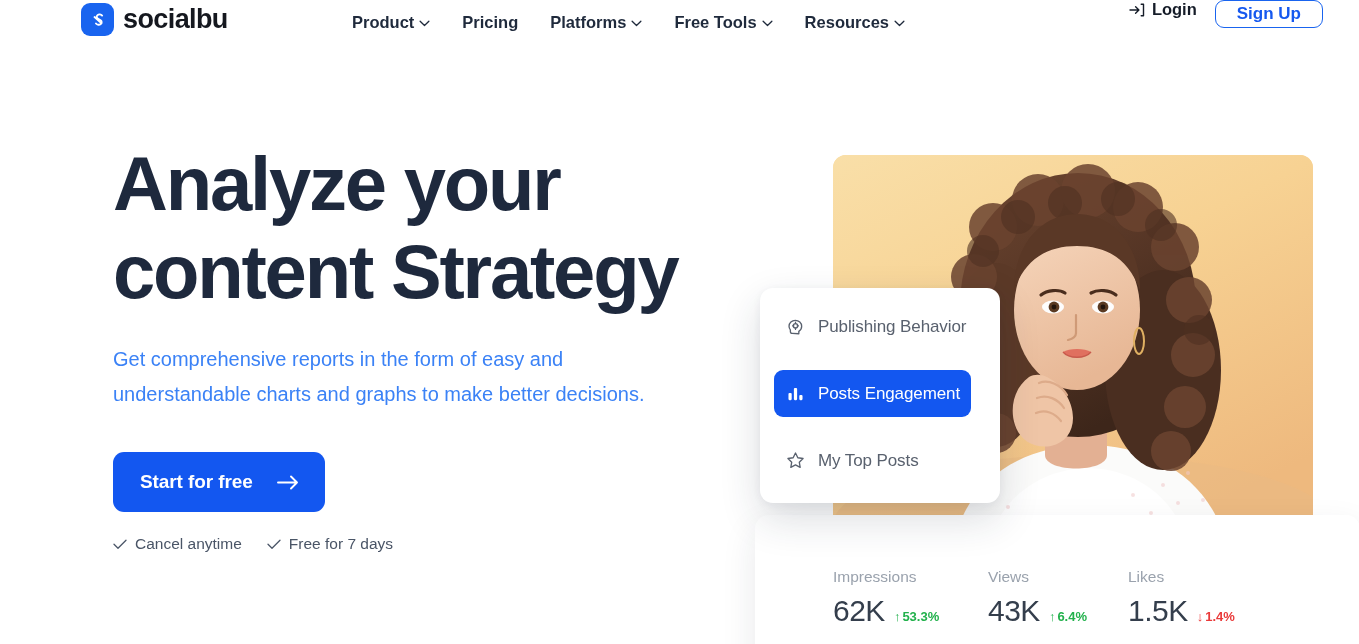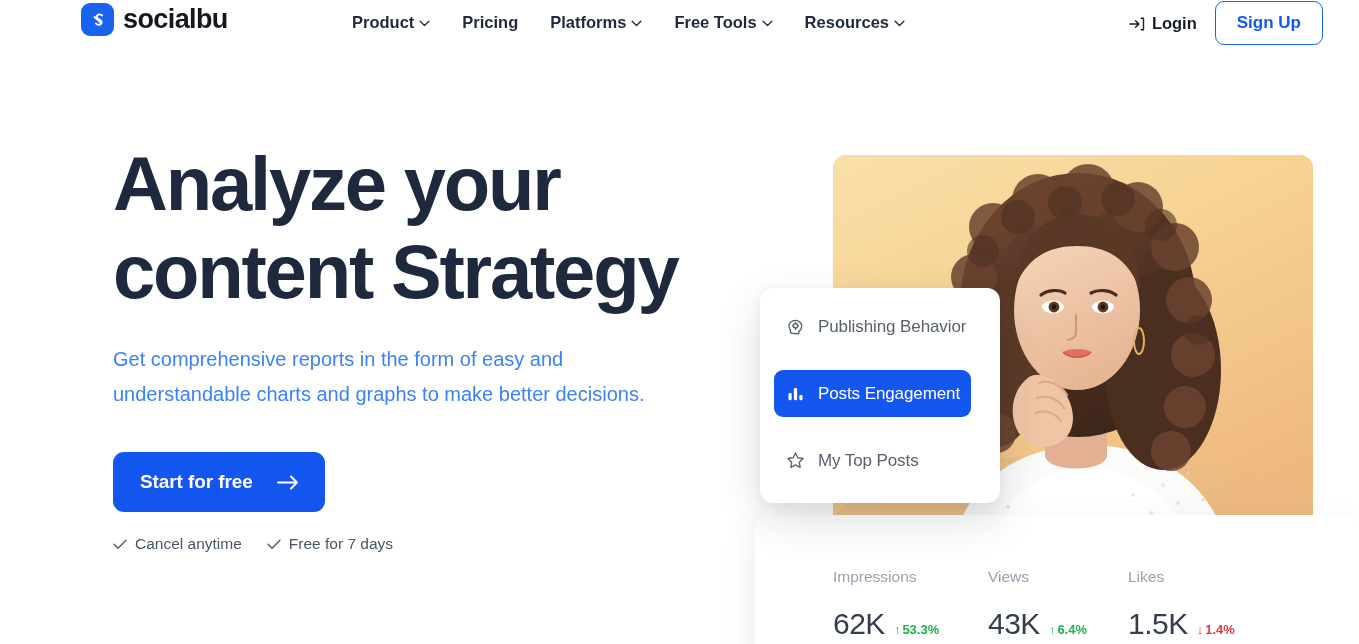--- a/index.html
+++ b/index.html
@@ -44,32 +44,32 @@
   }
   .nav-item {
     display: flex; align-items: center; gap: 5px;
     font-size: 16.5px; font-weight: 600; color: #1f2a3c;
     cursor: pointer; white-space: nowrap; line-height: 22px;
   }
   .chev { display: block; width: 11px; height: 7px; flex: none; margin-top: 2px; }
 
   .auth {
     position: absolute; right: 36px; top: 0px;
-    display: flex; align-items: center; gap: 18px; height: 46px;
+    display: flex; align-items: flex-start; gap: 18px; height: 46px;
   }
   .login-btn {
     display: flex; align-items: center; gap: 7px;
     font-size: 16.5px; font-weight: 700; color: #151c28; cursor: pointer;
   }
   .login-icon { width: 16px; height: 16px; display: block; flex: none; margin-top: 1px; }
   .signup-btn {
     border: 1.6px solid #1964ef; border-radius: 9px;
     color: #1558ef; background: #fff;
     font-size: 17px; font-weight: 700;
-    padding: 10px 21px; cursor: pointer; white-space: nowrap;
+    padding: 2px 21px; cursor: pointer; white-space: nowrap;
     line-height: 22px;
   }
 
   
   .hero-left { position: absolute; left: 66px; top: 140px; width: 680px; margin-left: 47px; }
   .headline {
     font-size: 76px; line-height: 88px; font-weight: 800;
     letter-spacing: -2.2px; color: #1e293d;
     white-space: pre-line;
   }
@@ -112,21 +112,21 @@
     position: absolute; left: 15px; top: 365px;
     width: 605px; height: 160px;
     background: #ffffff; border-radius: 14px;
     box-shadow: 0 14px 34px rgba(30,41,61,0.10);
     display: flex; align-items: flex-start; padding: 52px 0 0 78px;
     z-index: 12;
   }
   .stat { width: 155px; }
   .stat:nth-child(2) { width: 140px; }
   .stat-label { font-size: 15.5px; color: #9aa2ad; line-height: 20px; font-weight: 400; }
-  .stat-row { display: flex; align-items: baseline; gap: 9px; margin-top: 19px; }
+  .stat-row { display: flex; align-items: baseline; gap: 9px; margin-top: 6px; }
   .stat-value { font-size: 30px; font-weight: 500; color: #343e4c; letter-spacing: -0.5px; line-height: 36px; }
   .stat-delta { font-size: 13px; font-weight: 600; display: flex; align-items: center; gap: 2px; }
   .delta-up { color: #22b14c; }
   .delta-down { color: #ea3a3a; }
   .delta-arrow { font-size: 13px; line-height: 13px; }
 
   .menu-card {
     position: absolute; left: 20px; top: 138px;
     width: 240px;
     background: #fff; border-radius: 13px;

